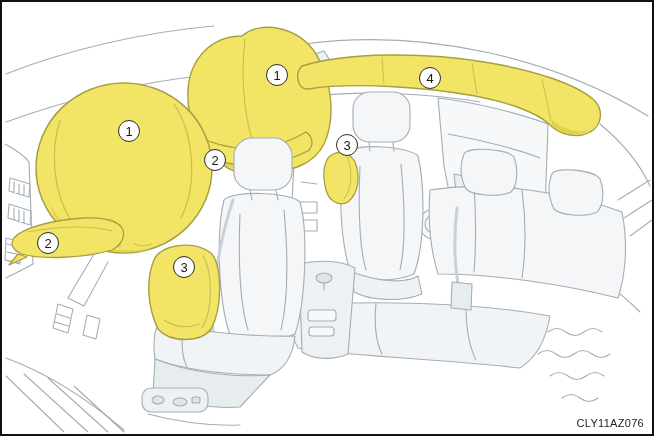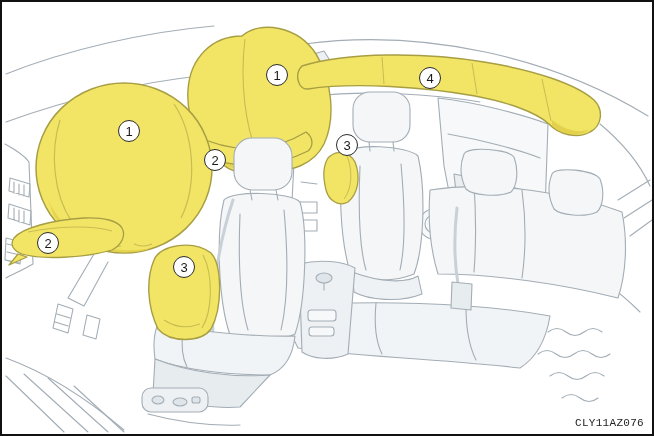--- a/index.html
+++ b/index.html
@@ -36,21 +36,20 @@
     color: #1a1a1a;
     box-sizing: border-box;
   }
   .figure-code {
     position: absolute;
     right: 8px;
     bottom: 5px;
     font-size: 11px;
     letter-spacing: 0.3px;
     color: #222222;
-    font-family: Liberation Mono, monospace;
   }
 </style>
 </head>
 <body>
 
 <div class="figure">
 
   <svg width="650" height="432" viewBox="0 0 650 432">
 
     <g stroke="#a3adb5" stroke-width="1.1" fill="none" stroke-linecap="round" stroke-linejoin="round">

